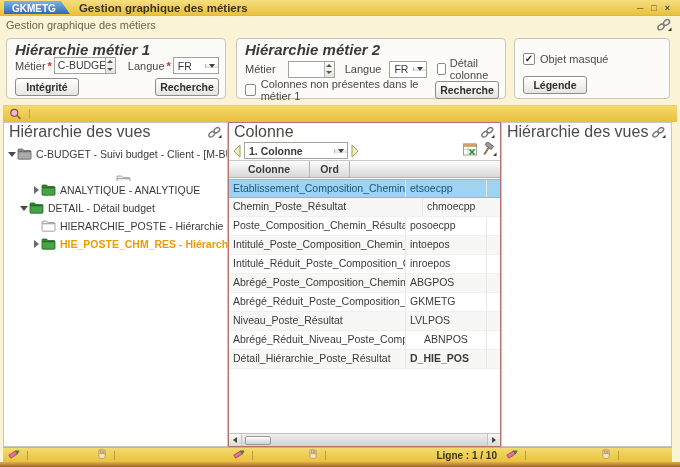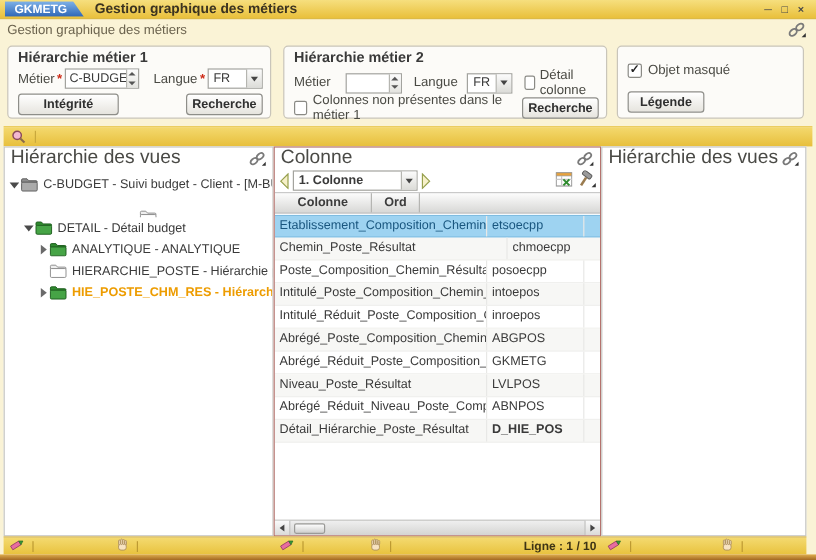--- a/index.html
+++ b/index.html
@@ -11,31 +11,31 @@
   .badge { margin-left:4px; height:13px; line-height:13px; padding:1px 14px 0 8px; background:linear-gradient(#7FB2E8,#2E66B6); color:#fff; font-weight:bold; font-size:10px; clip-path:polygon(0 0,calc(100% - 9px) 0,100% 100%,0 100%); }
   .wtitle { margin-left:9px; font-weight:bold; font-size:11.5px; color:#3B3320; }
   .winbtns { margin-left:auto; margin-right:10px; display:flex; gap:8px; font-size:9px; color:#4A4A4A; font-weight:bold; }
   .winbtns span { cursor:default; line-height:14px; }
 
   
   .subheader { position:absolute; top:17px; left:6px; right:8px; height:15px; display:flex; align-items:center; color:#6B634E; }
 
   
   .groupbox { position:absolute; background:#FCFBF8; border:1px solid #C9C5BA; border-radius:4px; }
-  .gtitle { position:absolute; top:2px; left:8px; font-weight:bold; font-size:12px; color:#3A3A3A; }
+  .gtitle { position:absolute; top:2px; left:8px; font-weight:bold; font-size:15px; color:#3A3A3A;font-style:italic; }
   .frow { position:absolute; display:flex; align-items:center; }
   .ast { color:#CE2B18; font-weight:bold; margin:0 2px; }
   .lbl { color:#4A4A44; }
   .tinput { display:flex; height:17px; border:1px solid #A3A39E; background:#fff; }
   .tinput .val { flex:1; padding:1px 3px; font-size:10.5px; overflow:hidden; white-space:nowrap; }
   .spin { width:10px; border-left:1px solid #B5B5B0; background:linear-gradient(#FBFBFB,#E4E4E0); display:flex; flex-direction:column; align-items:center; justify-content:space-around; }
   .spin i { width:0; height:0; border-left:3px solid transparent; border-right:3px solid transparent; }
   .spin .up { border-bottom:3px solid #555; }
   .spin .dn { border-top:3px solid #555; }
-  .selbox { display:flex; height:17px; border:1px solid #A3A39E; background:#fff; }
+  .selbox { display:flex; height:17px; border:1px solid #A3A39E; background:#fff;align-items:center; }
   .selbox .val { flex:1; padding:1px 4px; font-size:10.5px; overflow:hidden; white-space:nowrap; }
   .selbtn { width:13px; border-left:1px solid #B5B5B0; background:linear-gradient(#FBFBFB,#DCDCD8); display:flex; align-items:center; justify-content:center; }
   .selbtn i { width:0; height:0; border-left:3.5px solid transparent; border-right:3.5px solid transparent; border-top:4px solid #444; }
   .btn { height:18px; background:linear-gradient(#FFFFFF,#E6E4DE); border:1px solid #8E8E89; border-radius:3px; font-weight:bold; font-size:10.5px; color:#2F2F2F; padding:0 10px; display:flex; align-items:center; justify-content:center; box-shadow:inset 0 1px 0 #fff; }
   .cb { width:12px; height:12px; border:1px solid #8A8A85; background:#fff; border-radius:2px; display:flex; align-items:center; justify-content:center; font-size:10px; font-weight:bold; color:#222; line-height:10px; }
 
   
   .toolbar { position:absolute; top:105px; left:3px; right:3px; height:17px; background:linear-gradient(#F4D96E,#E7BF3C); display:flex; align-items:center; border-top:1px solid #EBCD60; }
   .vsep { width:1px; height:10px; background:#C9A83C; margin:0 7px; }
 
@@ -136,21 +136,21 @@
       <span class="lbl" style="margin-left:12px">Langue</span>
       <span class="ast">*</span>
       <div class="selbox" style="width:52px">
         <span class="val">FR</span>
         <span class="selbtn">
             <i></i>
           </span>
       </div>
     </div>
     <div class="frow" style="left:8px;top:39px;right:6px;">
-      <div class="btn" style="width:84px">Intégrité</div>
+      <div class="btn" style="width:64px">Intégrité</div>
       <div class="btn" style="margin-left:auto;width:64px">Recherche</div>
     </div>
   </div>
 
   <div class="groupbox" style="left:236px;top:38px;width:270px;height:61px">
     <div class="gtitle">Hiérarchie métier 2</div>
     <div class="frow" style="left:8px;top:18px;right:6px;">
       <span class="lbl">Métier</span>
       <div class="tinput" style="width:66px;margin-left:12px">
         <span class="val"></span>
@@ -225,43 +225,43 @@
         <div class="tree-item" style="padding-left: 15px; flex-direction: column;">
           <span class="tri"></span>
           <span class="ficon">
             <svg width="15" height="12" viewBox="0 0 15 12">
               <path d="M1 4 L1 2 Q1 1 2 1 L5.5 1 L7 2.6 L13 2.6 Q14 2.6 14 3.6 L14 4 Z" fill="#EFEFEF" stroke="#8C8C8C" stroke-width="0.8"></path>
               <rect x="1" y="3.8" width="13" height="7.4" rx="1" fill="#FFFFFF" stroke="#8C8C8C" stroke-width="0.8"></rect>
             </svg>
           </span>
           <span class="tlabel">CONSTANTE - Constantes</span>
         </div>
+        <div class="tree-item" style="padding-left: 27px;">
+          <span class="tri col">
+            <i></i>
+          </span>
+          <span class="ficon">
+            <svg width="15" height="12" viewBox="0 0 15 12">
+              <path d="M1 4 L1 2 Q1 1 2 1 L5.5 1 L7 2.6 L13 2.6 Q14 2.6 14 3.6 L14 4 Z" fill="#2F8A2F" stroke="#1E5E1E" stroke-width="0.8"></path>
+              <rect x="1" y="3.8" width="13" height="7.4" rx="1" fill="#46A446" stroke="#1E5E1E" stroke-width="0.8"></rect>
+            </svg>
+          </span>
+          <span class="tlabel">ANALYTIQUE - ANALYTIQUE</span>
+        </div>
         <div class="tree-item" style="padding-left: 15px;">
           <span class="tri exp">
             <i></i>
           </span>
           <span class="ficon">
             <svg width="15" height="12" viewBox="0 0 15 12">
               <path d="M1 4 L1 2 Q1 1 2 1 L5.5 1 L7 2.6 L13 2.6 Q14 2.6 14 3.6 L14 4 Z" fill="#2F8A2F" stroke="#1E5E1E" stroke-width="0.8"></path>
               <rect x="1" y="3.8" width="13" height="7.4" rx="1" fill="#46A446" stroke="#1E5E1E" stroke-width="0.8"></rect>
             </svg>
           </span>
           <span class="tlabel">DETAIL - Détail budget</span>
-        </div>
-        <div class="tree-item" style="padding-left: 27px;">
-          <span class="tri col">
-            <i></i>
-          </span>
-          <span class="ficon">
-            <svg width="15" height="12" viewBox="0 0 15 12">
-              <path d="M1 4 L1 2 Q1 1 2 1 L5.5 1 L7 2.6 L13 2.6 Q14 2.6 14 3.6 L14 4 Z" fill="#2F8A2F" stroke="#1E5E1E" stroke-width="0.8"></path>
-              <rect x="1" y="3.8" width="13" height="7.4" rx="1" fill="#46A446" stroke="#1E5E1E" stroke-width="0.8"></rect>
-            </svg>
-          </span>
-          <span class="tlabel">ANALYTIQUE - ANALYTIQUE</span>
         </div>
         <div class="tree-item" style="padding-left: 27px;">
           <span class="tri"></span>
           <span class="ficon">
             <svg width="15" height="12" viewBox="0 0 15 12">
               <path d="M1 4 L1 2 Q1 1 2 1 L5.5 1 L7 2.6 L13 2.6 Q14 2.6 14 3.6 L14 4 Z" fill="#EFEFEF" stroke="#8C8C8C" stroke-width="0.8"></path>
               <rect x="1" y="3.8" width="13" height="7.4" rx="1" fill="#FFFFFF" stroke="#8C8C8C" stroke-width="0.8"></rect>
             </svg>
           </span>
           <span class="tlabel">HIERARCHIE_POSTE - Hiérarchie poste</span>
@@ -372,21 +372,21 @@
           <div class="tcell" style="width: 81px;">GKMETG</div>
           <div class="tcell" style="width: 40px;"></div>
         </div>
         <div class="trow alt">
           <div class="tcell" style="width: 177px;">Niveau_Poste_Résultat</div>
           <div class="tcell" style="width: 81px;">LVLPOS</div>
           <div class="tcell" style="width: 40px;"></div>
         </div>
         <div class="trow">
           <div class="tcell" style="width: 177px;">Abrégé_Réduit_Niveau_Poste_Composition_Chem</div>
-          <div class="tcell" style="width: 81px;">ABNPOS</div>
+          <div class="tcell" style="width: 81px; text-align: center;">ABNPOS</div>
           <div class="tcell" style="width: 40px;"></div>
         </div>
         <div class="trow alt">
           <div class="tcell" style="width: 177px;">Détail_Hiérarchie_Poste_Résultat</div>
           <div class="tcell" style="width: 81px; font-weight: bold;">D_HIE_POS</div>
           <div class="tcell" style="width: 40px;"></div>
         </div>
       </div>
     <div class="hscroll">
       <span class="sbtn left">

